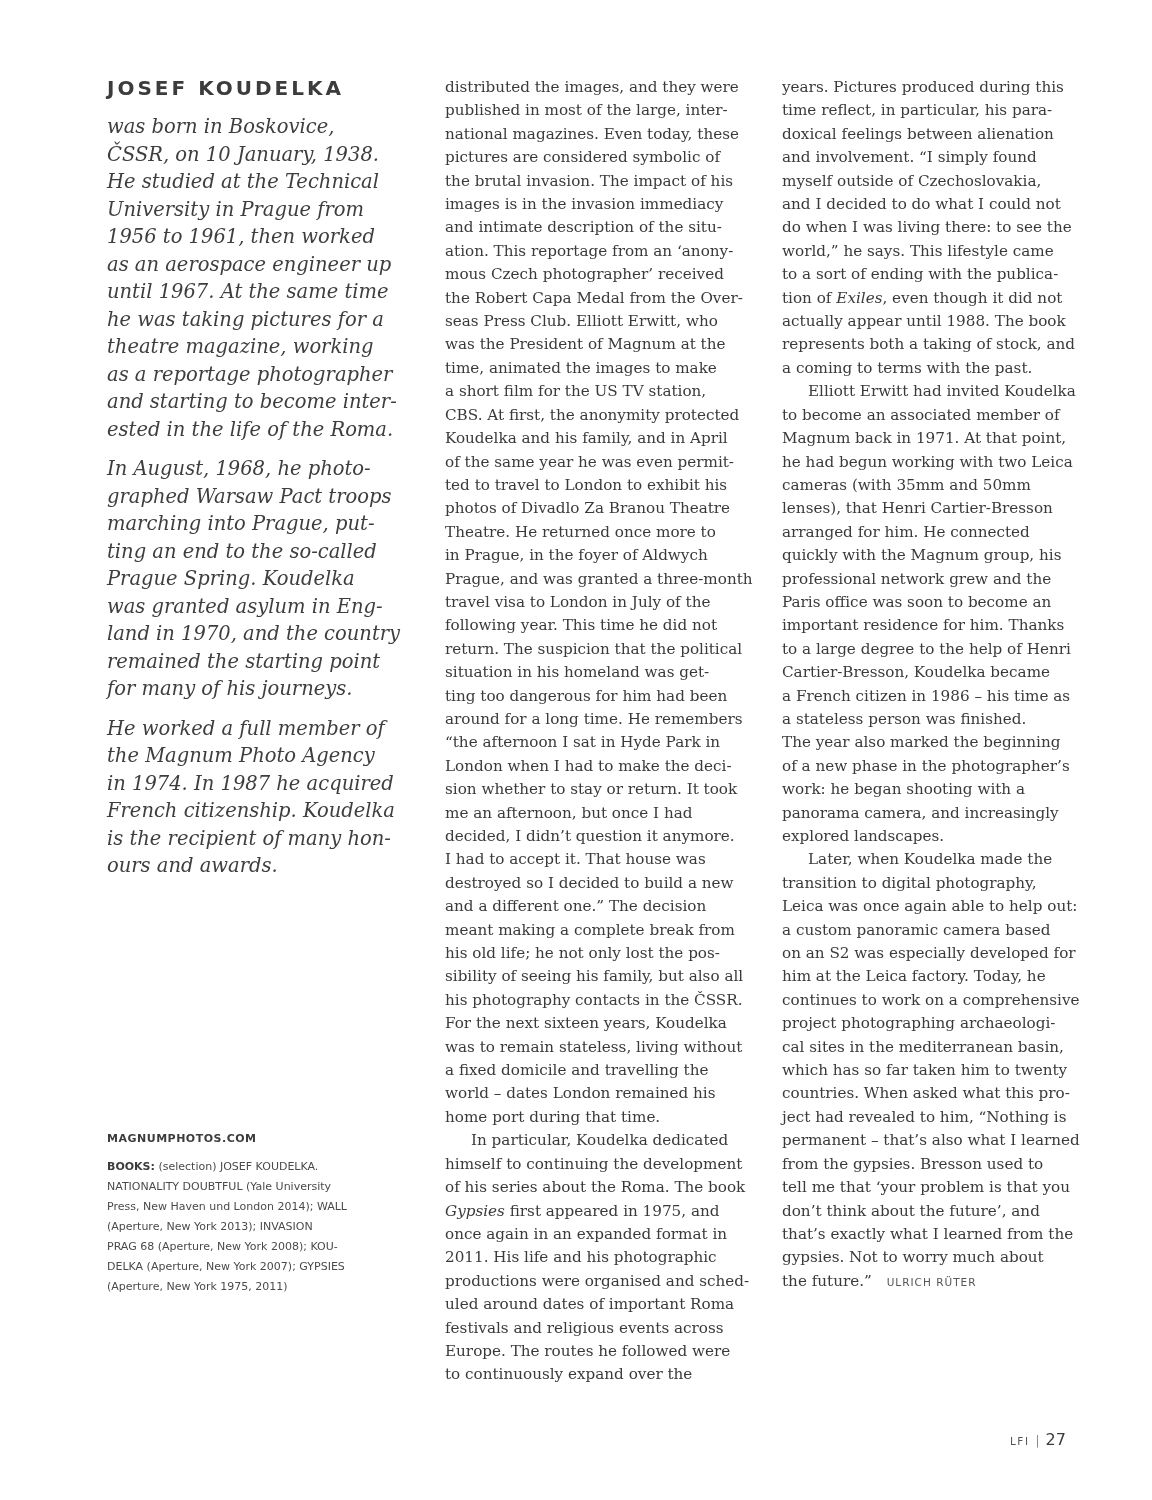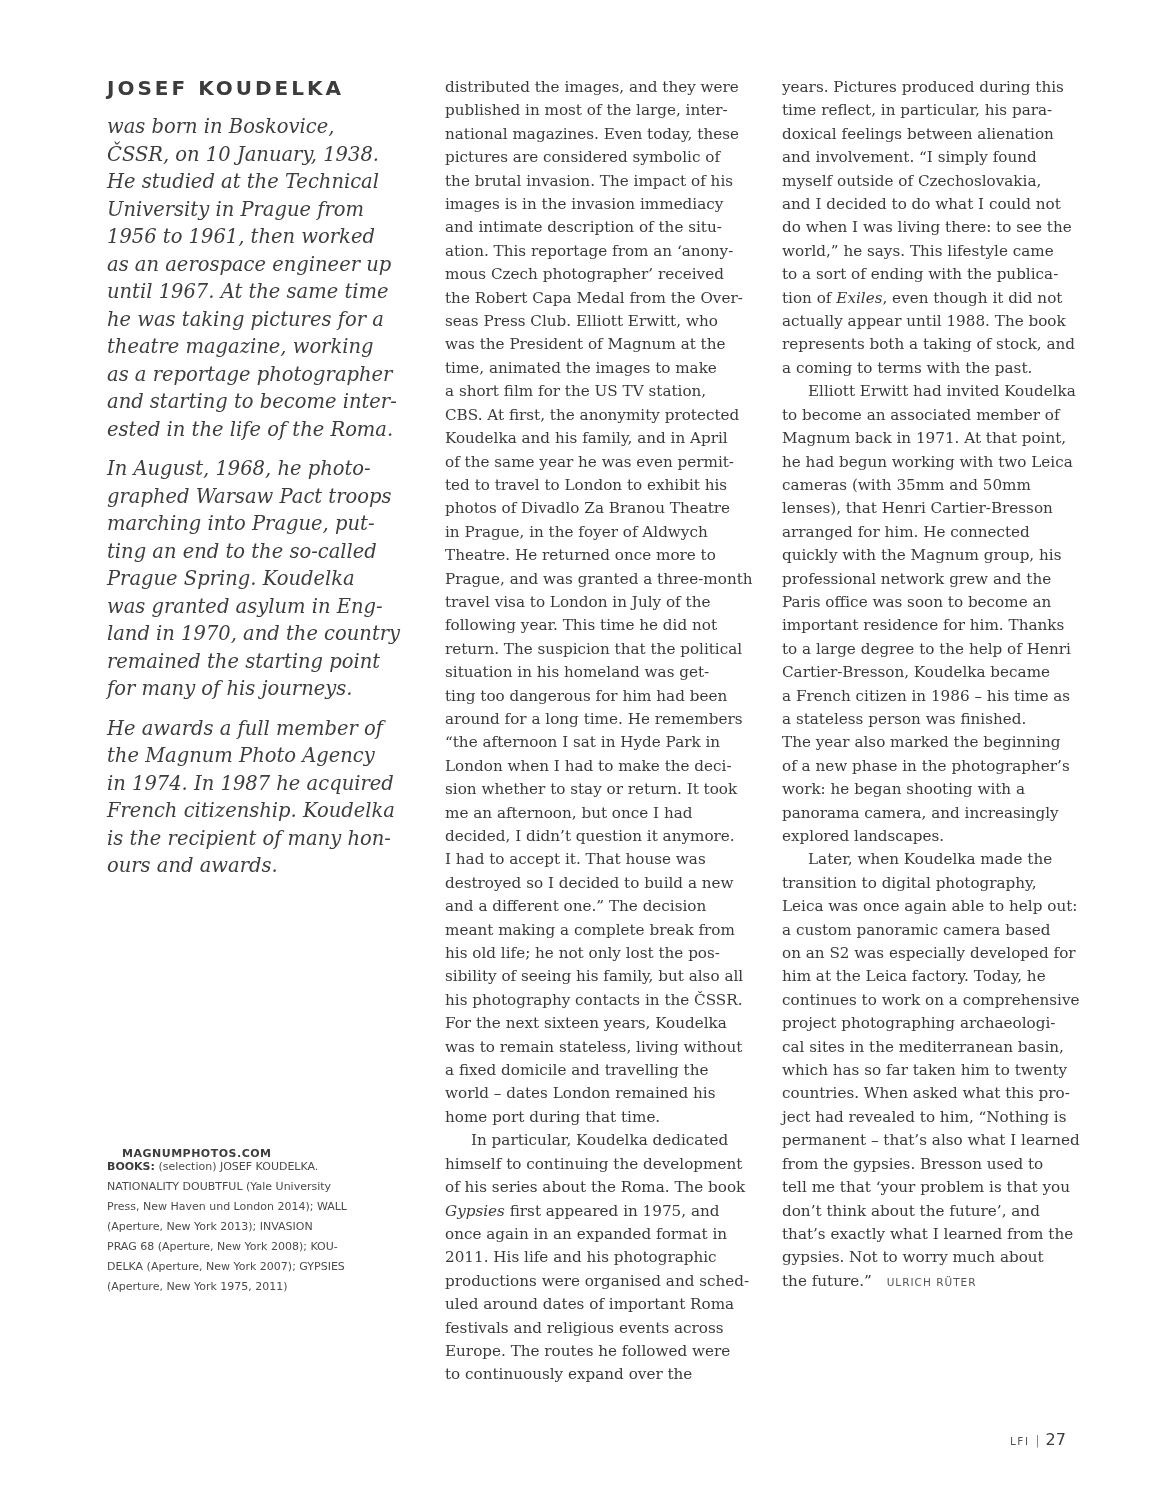--- a/index.html
+++ b/index.html
@@ -29,21 +29,21 @@
     color: #3a3a3a; margin: 0;
   }
   .body-text .line { display: block; white-space: nowrap; }
   .body-text .indent { padding-left: 26px; }
   .body-text em { font-style: italic; }
   .byline { font-family: "DejaVu Sans", sans-serif; font-size: 10.5px; letter-spacing: 1px; color: #555; padding-left: 10px; }
 
   .website {
     position: absolute; top: 1132px; left: 0;
     font-family: "DejaVu Sans", sans-serif; font-weight: bold; font-size: 11px;
-    letter-spacing: 0.5px; color: #3c3c3c; margin: 15px;
+    letter-spacing: 0.5px; color: #3c3c3c; margin: 0;
   }
   .books {
     position: absolute; top: 1157px; left: 0; width: 300px;
     font-family: "DejaVu Sans", sans-serif; font-size: 11px; line-height: 20px;
     color: #4a4a4a; margin: 0;
   }
   .books .line { display: block; white-space: nowrap; }
   .books .label { font-weight: bold; color: #3c3c3c; }
 
   .folio {
@@ -80,21 +80,21 @@
       <span class="line">graphed Warsaw Pact troops</span>
       <span class="line">marching into Prague, put-</span>
       <span class="line">ting an end to the so-called</span>
       <span class="line">Prague Spring. Koudelka</span>
       <span class="line">was granted asylum in Eng-</span>
       <span class="line">land in 1970, and the country</span>
       <span class="line">remained the starting point</span>
       <span class="line">for many of his journeys.</span>
     </p>
     <p>
-      <span class="line">He awards a full member of</span>
+      <span class="line">He worked a full member of</span>
       <span class="line">the Magnum Photo Agency</span>
       <span class="line">in 1974. In 1987 he acquired</span>
       <span class="line">French citizenship. Koudelka</span>
       <span class="line">is the recipient of many hon-</span>
       <span class="line">ours and awards.</span>
     </p>
   </div>
 
   <div class="website">MAGNUMPHOTOS.COM</div>
 
@@ -123,22 +123,22 @@
     <span class="line">the Robert Capa Medal from the Over-</span>
     <span class="line">seas Press Club. Elliott Erwitt, who</span>
     <span class="line">was the President of Magnum at the</span>
     <span class="line">time, animated the images to make</span>
     <span class="line">a short film for the US TV station,</span>
     <span class="line">CBS. At first, the anonymity protected</span>
     <span class="line">Koudelka and his family, and in April</span>
     <span class="line">of the same year he was even permit-</span>
     <span class="line">ted to travel to London to exhibit his</span>
     <span class="line">photos of Divadlo Za Branou Theatre</span>
+    <span class="line">Theatre. He returned once more to</span>
     <span class="line">in Prague, in the foyer of Aldwych</span>
-    <span class="line">Theatre. He returned once more to</span>
     <span class="line">Prague, and was granted a three-month</span>
     <span class="line">travel visa to London in July of the</span>
     <span class="line">following year. This time he did not</span>
     <span class="line">return. The suspicion that the political</span>
     <span class="line">situation in his homeland was get-</span>
     <span class="line">ting too dangerous for him had been</span>
     <span class="line">around for a long time. He remembers</span>
     <span class="line">“the afternoon I sat in Hyde Park in</span>
     <span class="line">London when I had to make the deci-</span>
     <span class="line">sion whether to stay or return. It took</span>

